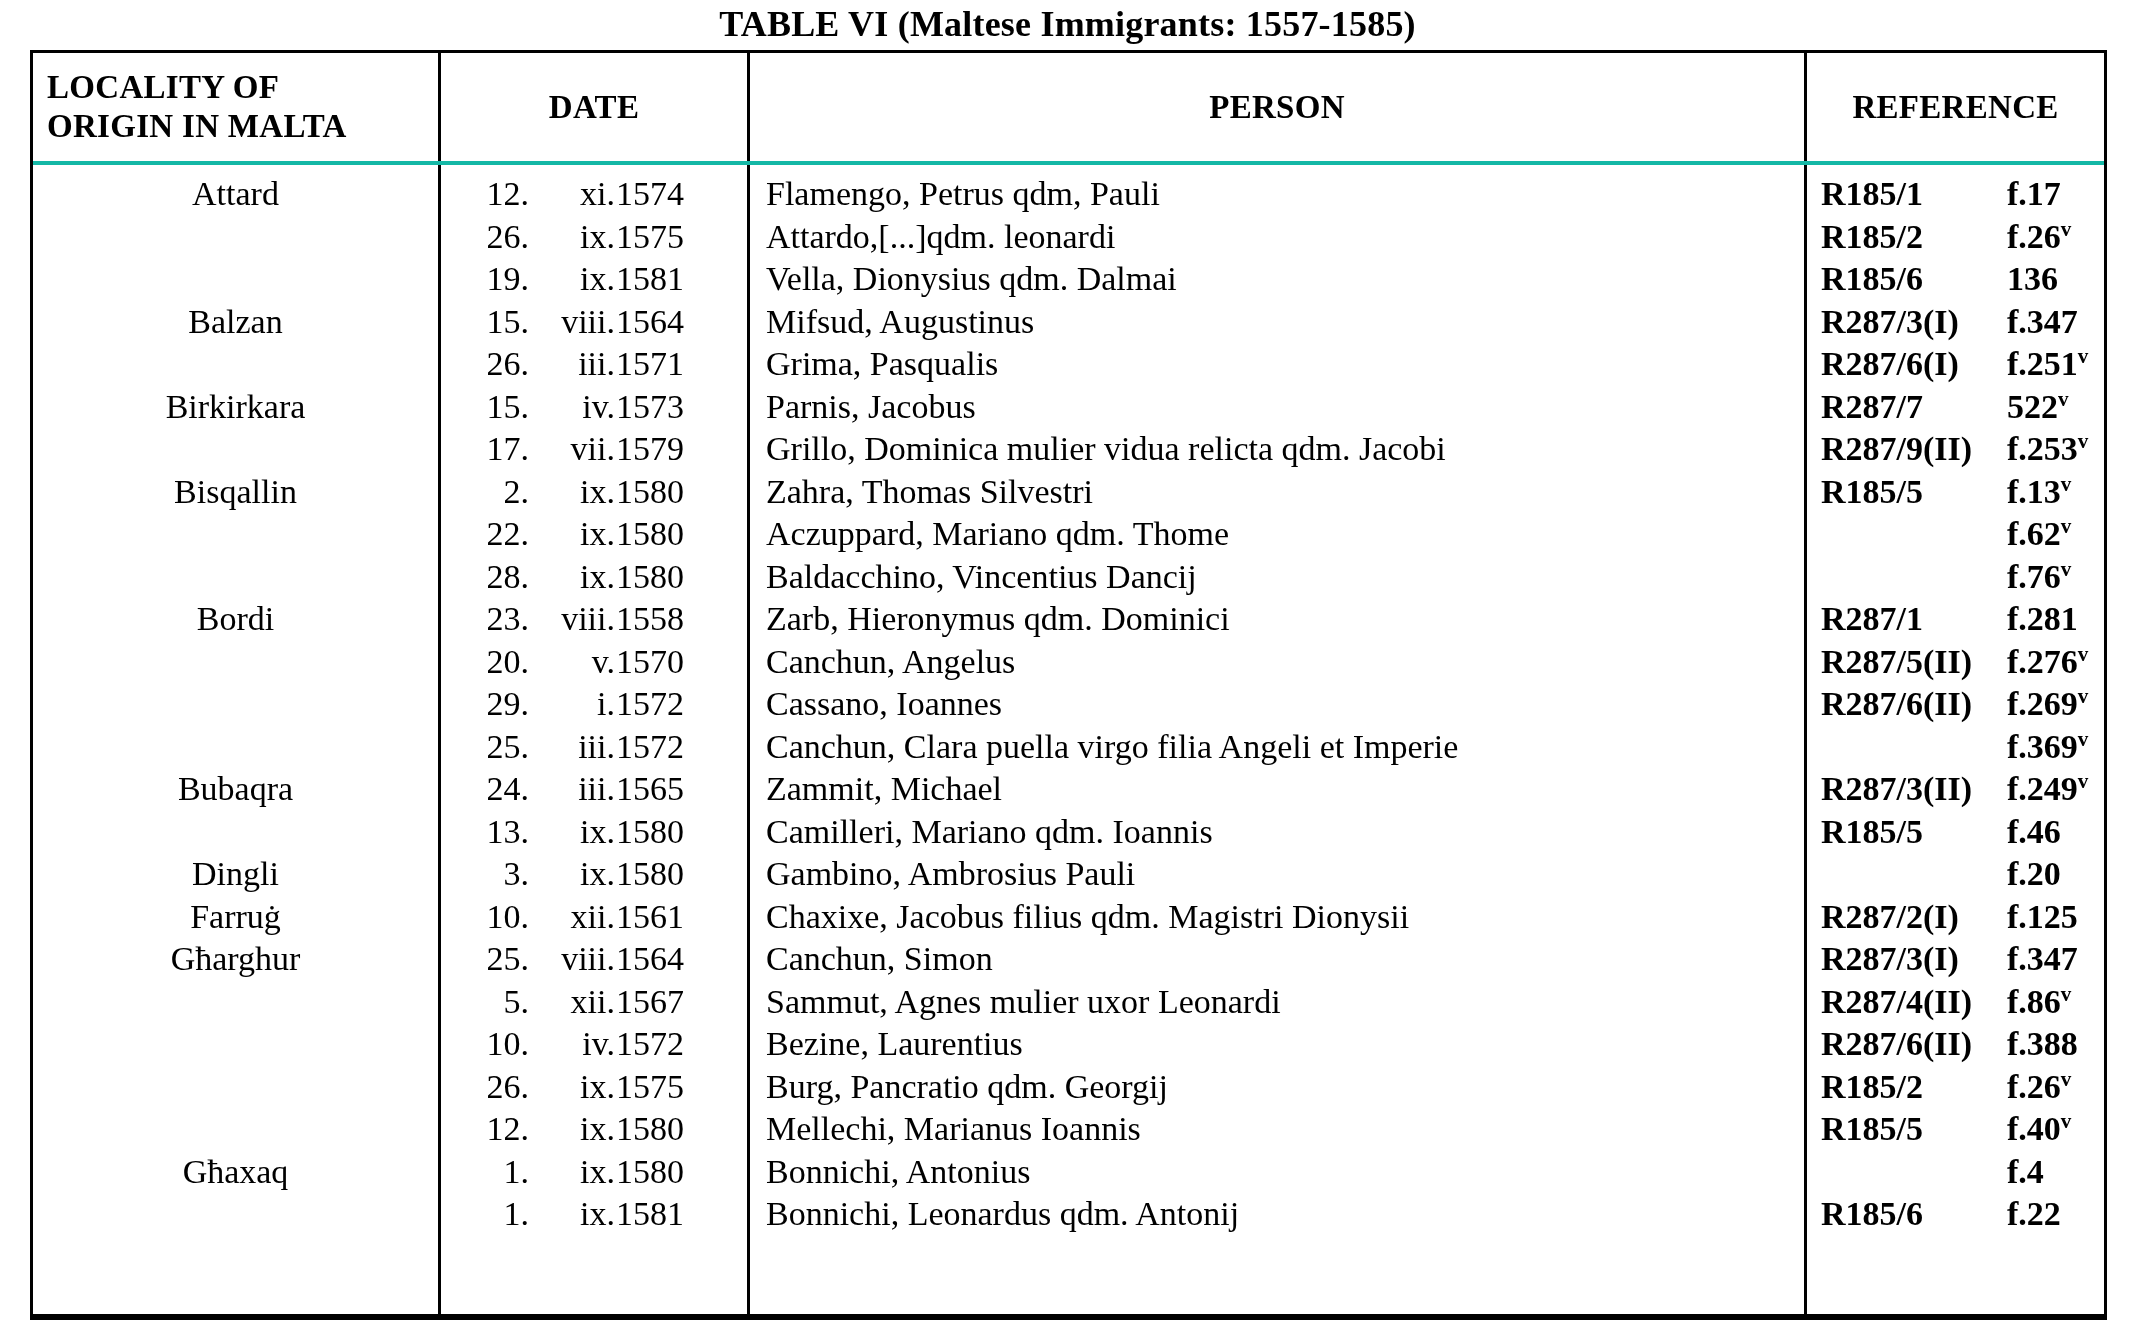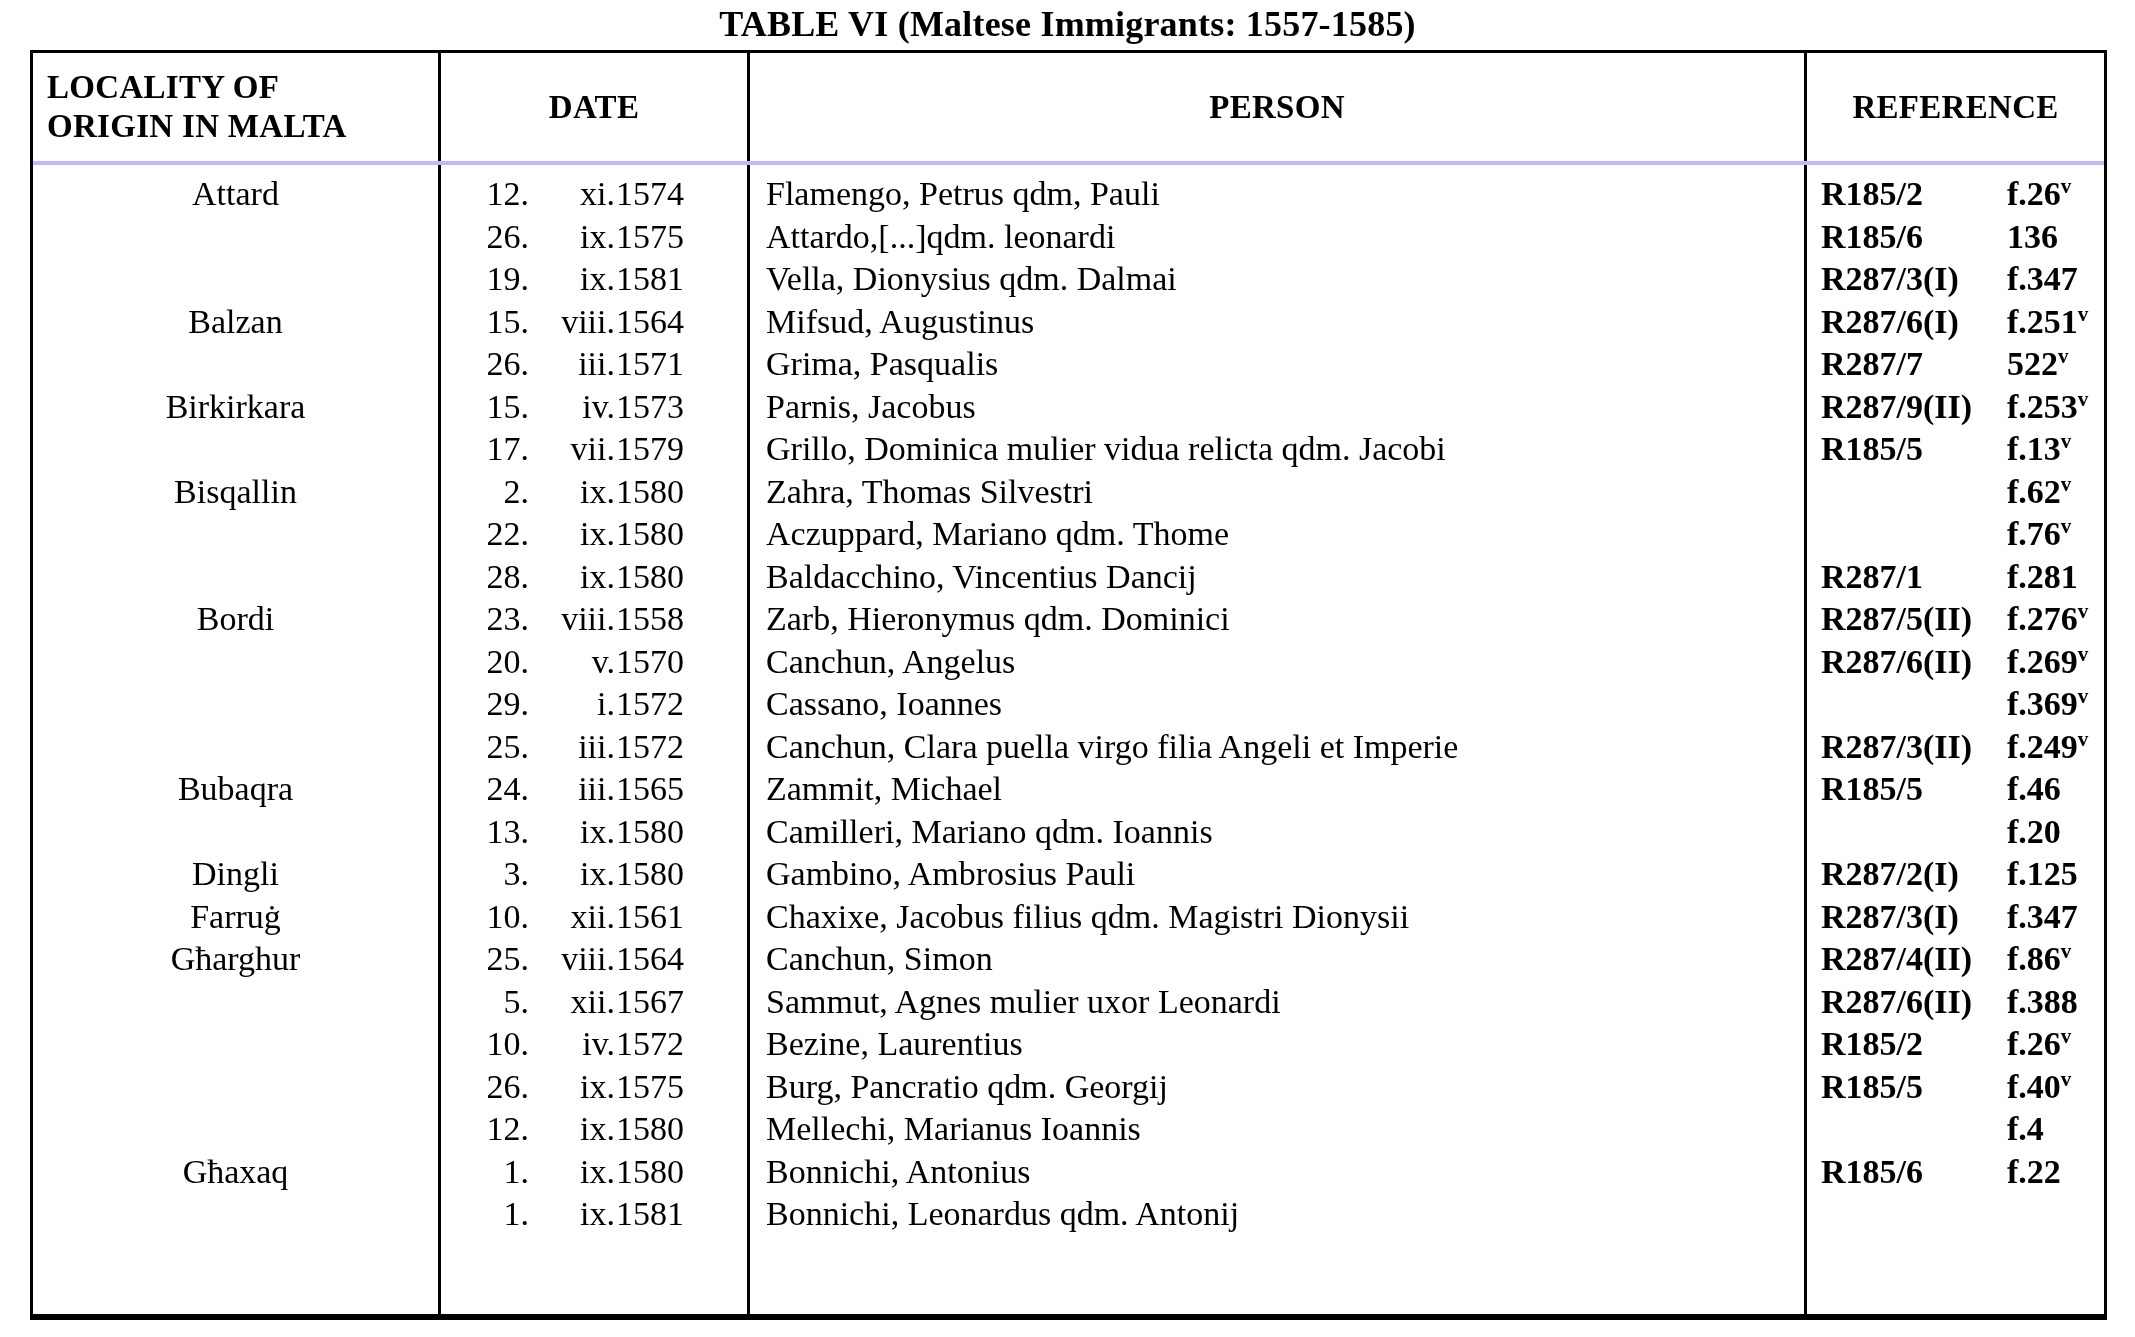--- a/index.html
+++ b/index.html
@@ -33,21 +33,21 @@
     margin: 0 28px 0 30px;
     border: 3px solid #000;
     border-bottom-width: 6px;
     box-sizing: border-box;
     height: 1270px;
     display: flex;
     flex-direction: column;
   }
   .thead {
     display: flex;
-    border-bottom: 4px solid #c4b5fd;
+    border-bottom: 4px solid #14b8a6;
     height: 112px;
     box-sizing: border-box;
   }
   .tbody {
     display: flex;
     flex: 1 1 auto;
     min-height: 0;
   }
   .col {
     box-sizing: border-box;
@@ -350,20 +350,24 @@
             <div class="cell cell-person">Bezine, Laurentius</div>
             <div class="cell cell-person">Burg, Pancratio qdm. Georgij</div>
             <div class="cell cell-person">Mellechi, Marianus Ioannis</div>
             <div class="cell cell-person">Bonnichi, Antonius</div>
             <div class="cell cell-person">Bonnichi, Leonardus qdm. Antonij</div>
           </div>
       </div>
       <div class="col col-ref">
         <div class="cells" id="col-ref">
             <div class="ref-cell">
+              <span class="r-src">R185/1</span>
+              <span class="r-fol">f.17</span>
+            </div>
+            <div class="ref-cell">
               <span class="r-src">R185/2</span>
               <span class="r-fol">f.26<span class="sup">v</span></span>
             </div>
             <div class="ref-cell">
               <span class="r-src">R185/6</span>
               <span class="r-fol">136</span>
             </div>
             <div class="ref-cell">
               <span class="r-src">R287/3(I)</span>
               <span class="r-fol">f.347</span>

